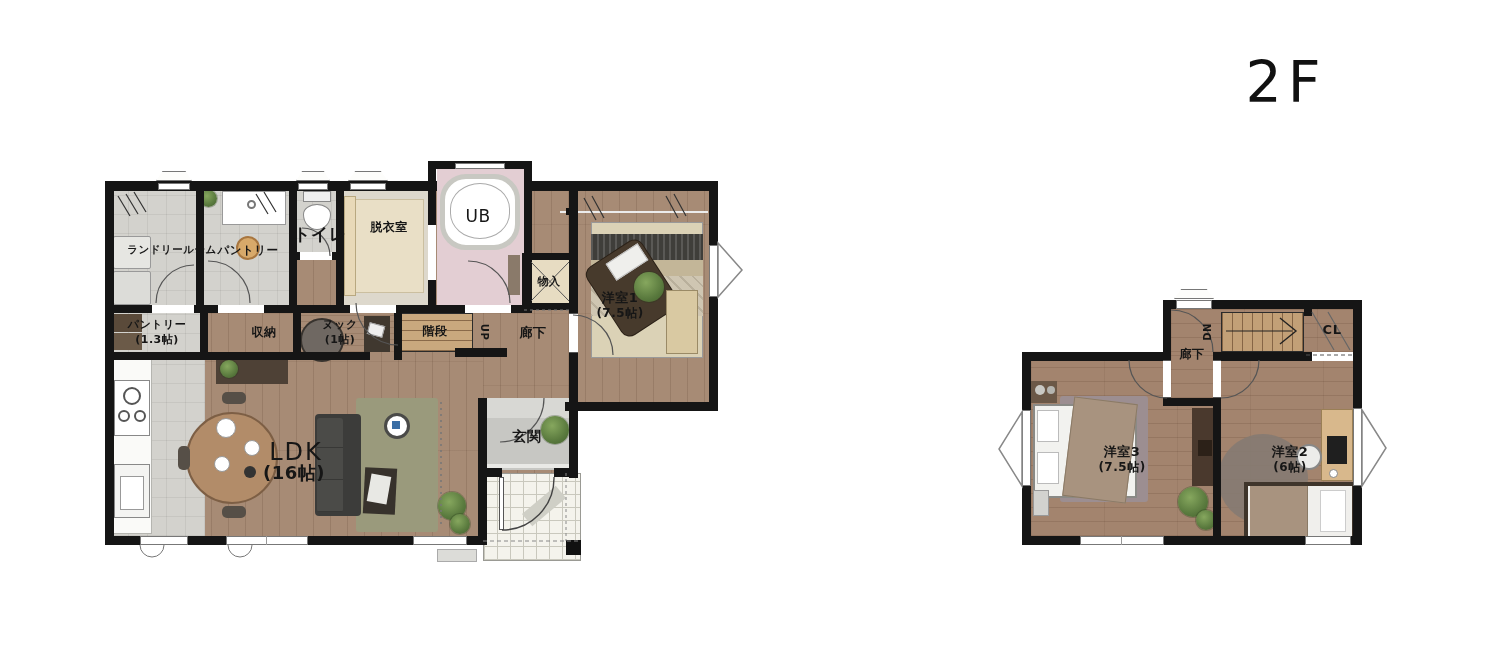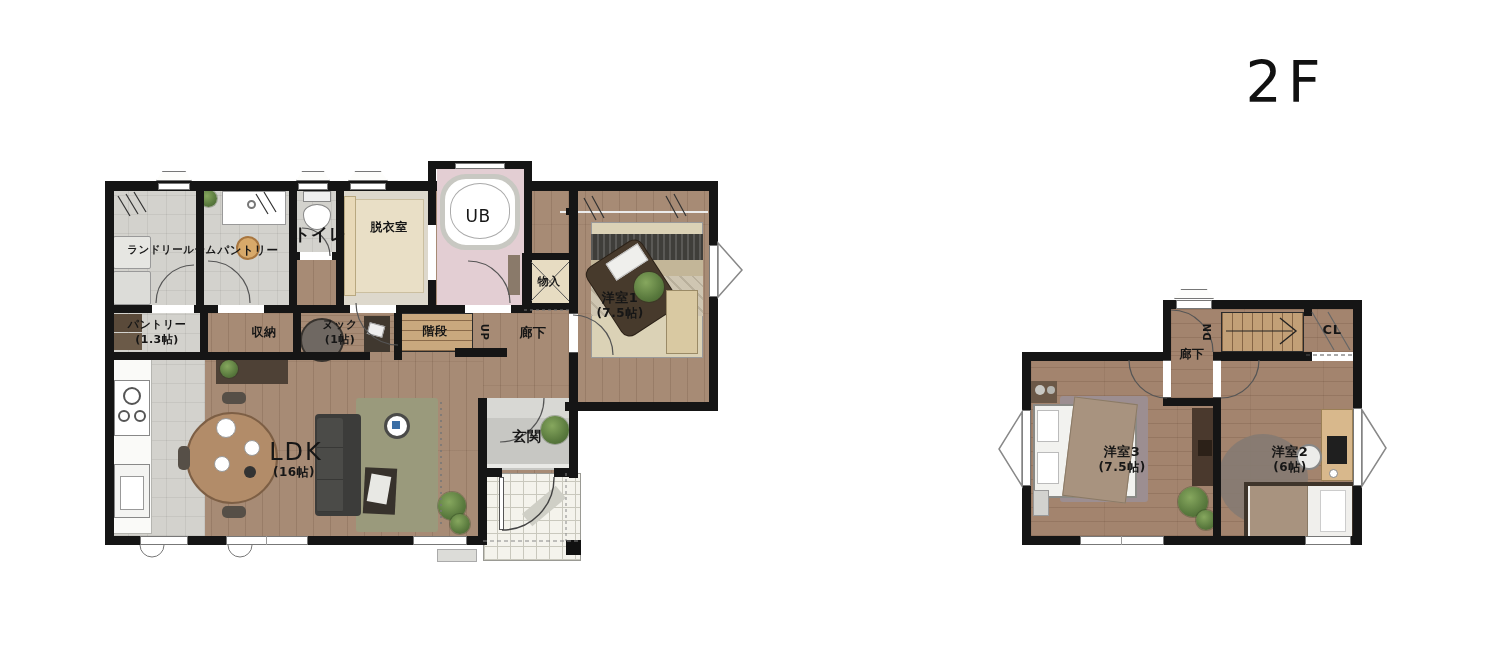--- a/index.html
+++ b/index.html
@@ -291,21 +291,21 @@
   <div class="lbl" style="left:620px;top:314px;font-size:12px;">(7.5帖)</div>
   <div class="lbl" style="left:157px;top:325px;font-size:11px;">パントリー</div>
   <div class="lbl" style="left:157px;top:340px;font-size:11px;">(1.3帖)</div>
   <div class="lbl" style="left:264px;top:333px;font-size:12px;">収納</div>
   <div class="lbl" style="left:340px;top:325px;font-size:11px;">ヌック</div>
   <div class="lbl" style="left:340px;top:340px;font-size:11px;">(1帖)</div>
   <div class="lbl" style="left:435px;top:332px;font-size:12px;">階段</div>
   <div class="lbl" style="left:484px;top:332px;font-size:10px;transform:translate(-50%,-50%) rotate(90deg);">UP</div>
   <div class="lbl" style="left:533px;top:333px;font-size:13px;">廊下</div>
   <div class="lbl" style="left:296px;top:452px;font-size:24px;font-weight:500;letter-spacing:2px;">LDK</div>
-  <div class="lbl" style="left:294px;top:473px;font-size:12px;">(16帖)</div>
+  <div class="lbl" style="left:294px;top:473px;font-size:18px;">(16帖)</div>
   <div class="lbl" style="left:527px;top:437px;font-size:14px;">玄関</div>
 
   <div class="lbl" style="left:1192px;top:355px;font-size:12px;">廊下</div>
   <div class="lbl" style="left:1207px;top:332px;font-size:10px;transform:translate(-50%,-50%) rotate(-90deg);">DN</div>
   <div class="lbl" style="left:1332px;top:330px;font-size:13px;">CL</div>
   <div class="lbl" style="left:1122px;top:452px;font-size:13px;">洋室3</div>
   <div class="lbl" style="left:1122px;top:468px;font-size:12px;">(7.5帖)</div>
   <div class="lbl" style="left:1290px;top:452px;font-size:13px;">洋室2</div>
   <div class="lbl" style="left:1290px;top:468px;font-size:12px;">(6帖)</div>
 

